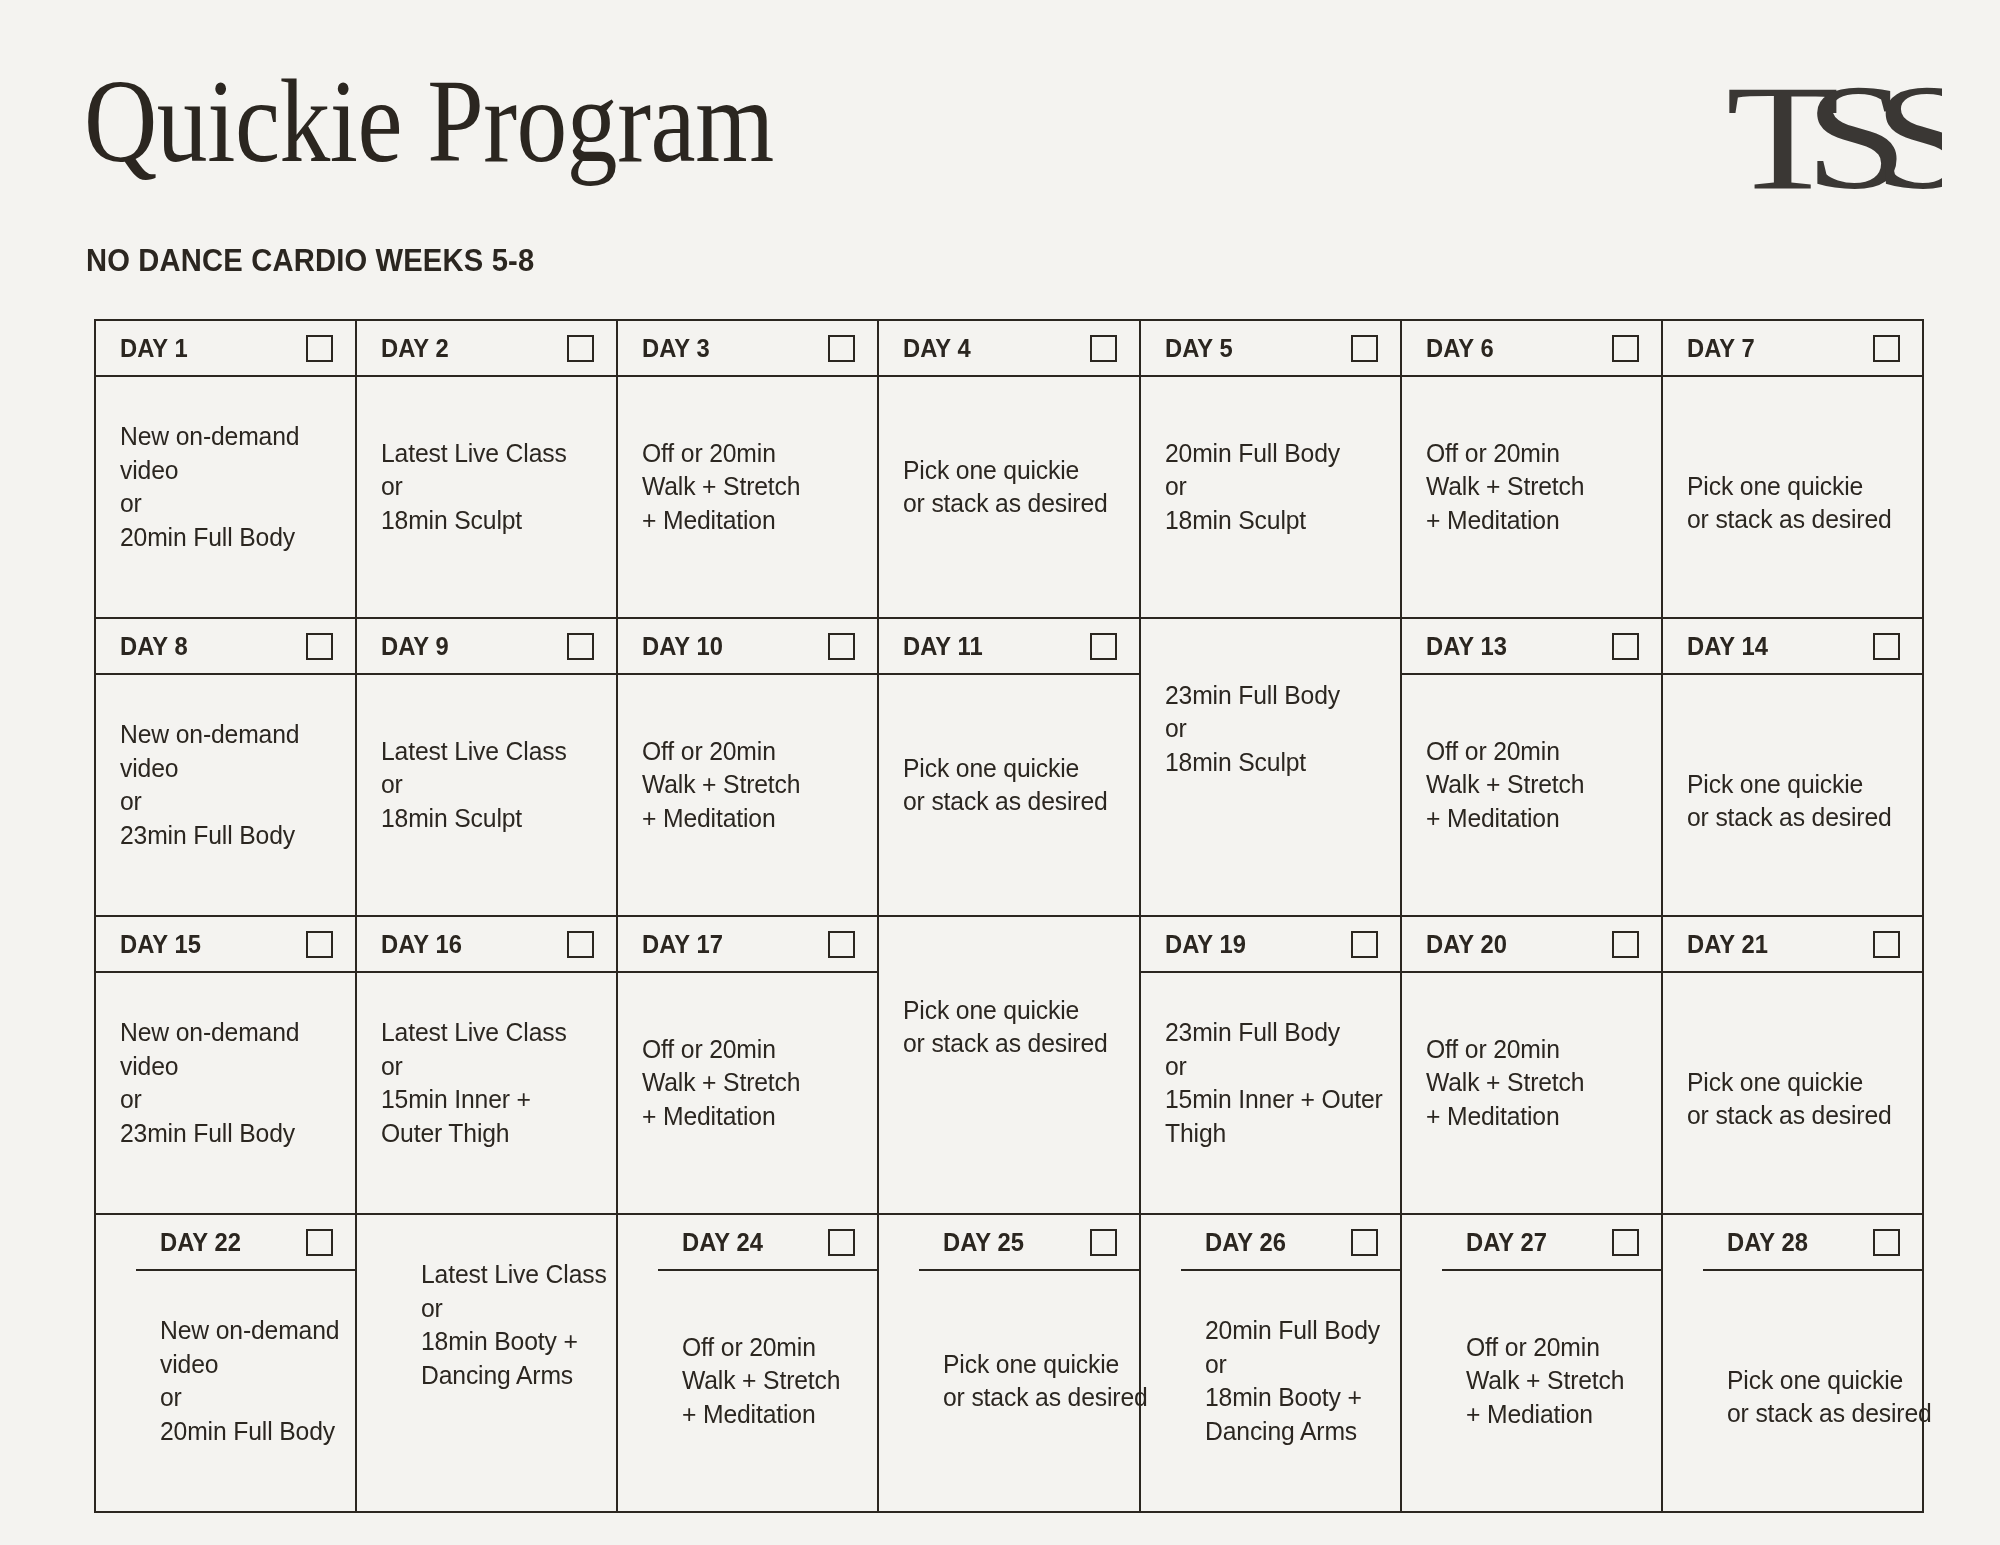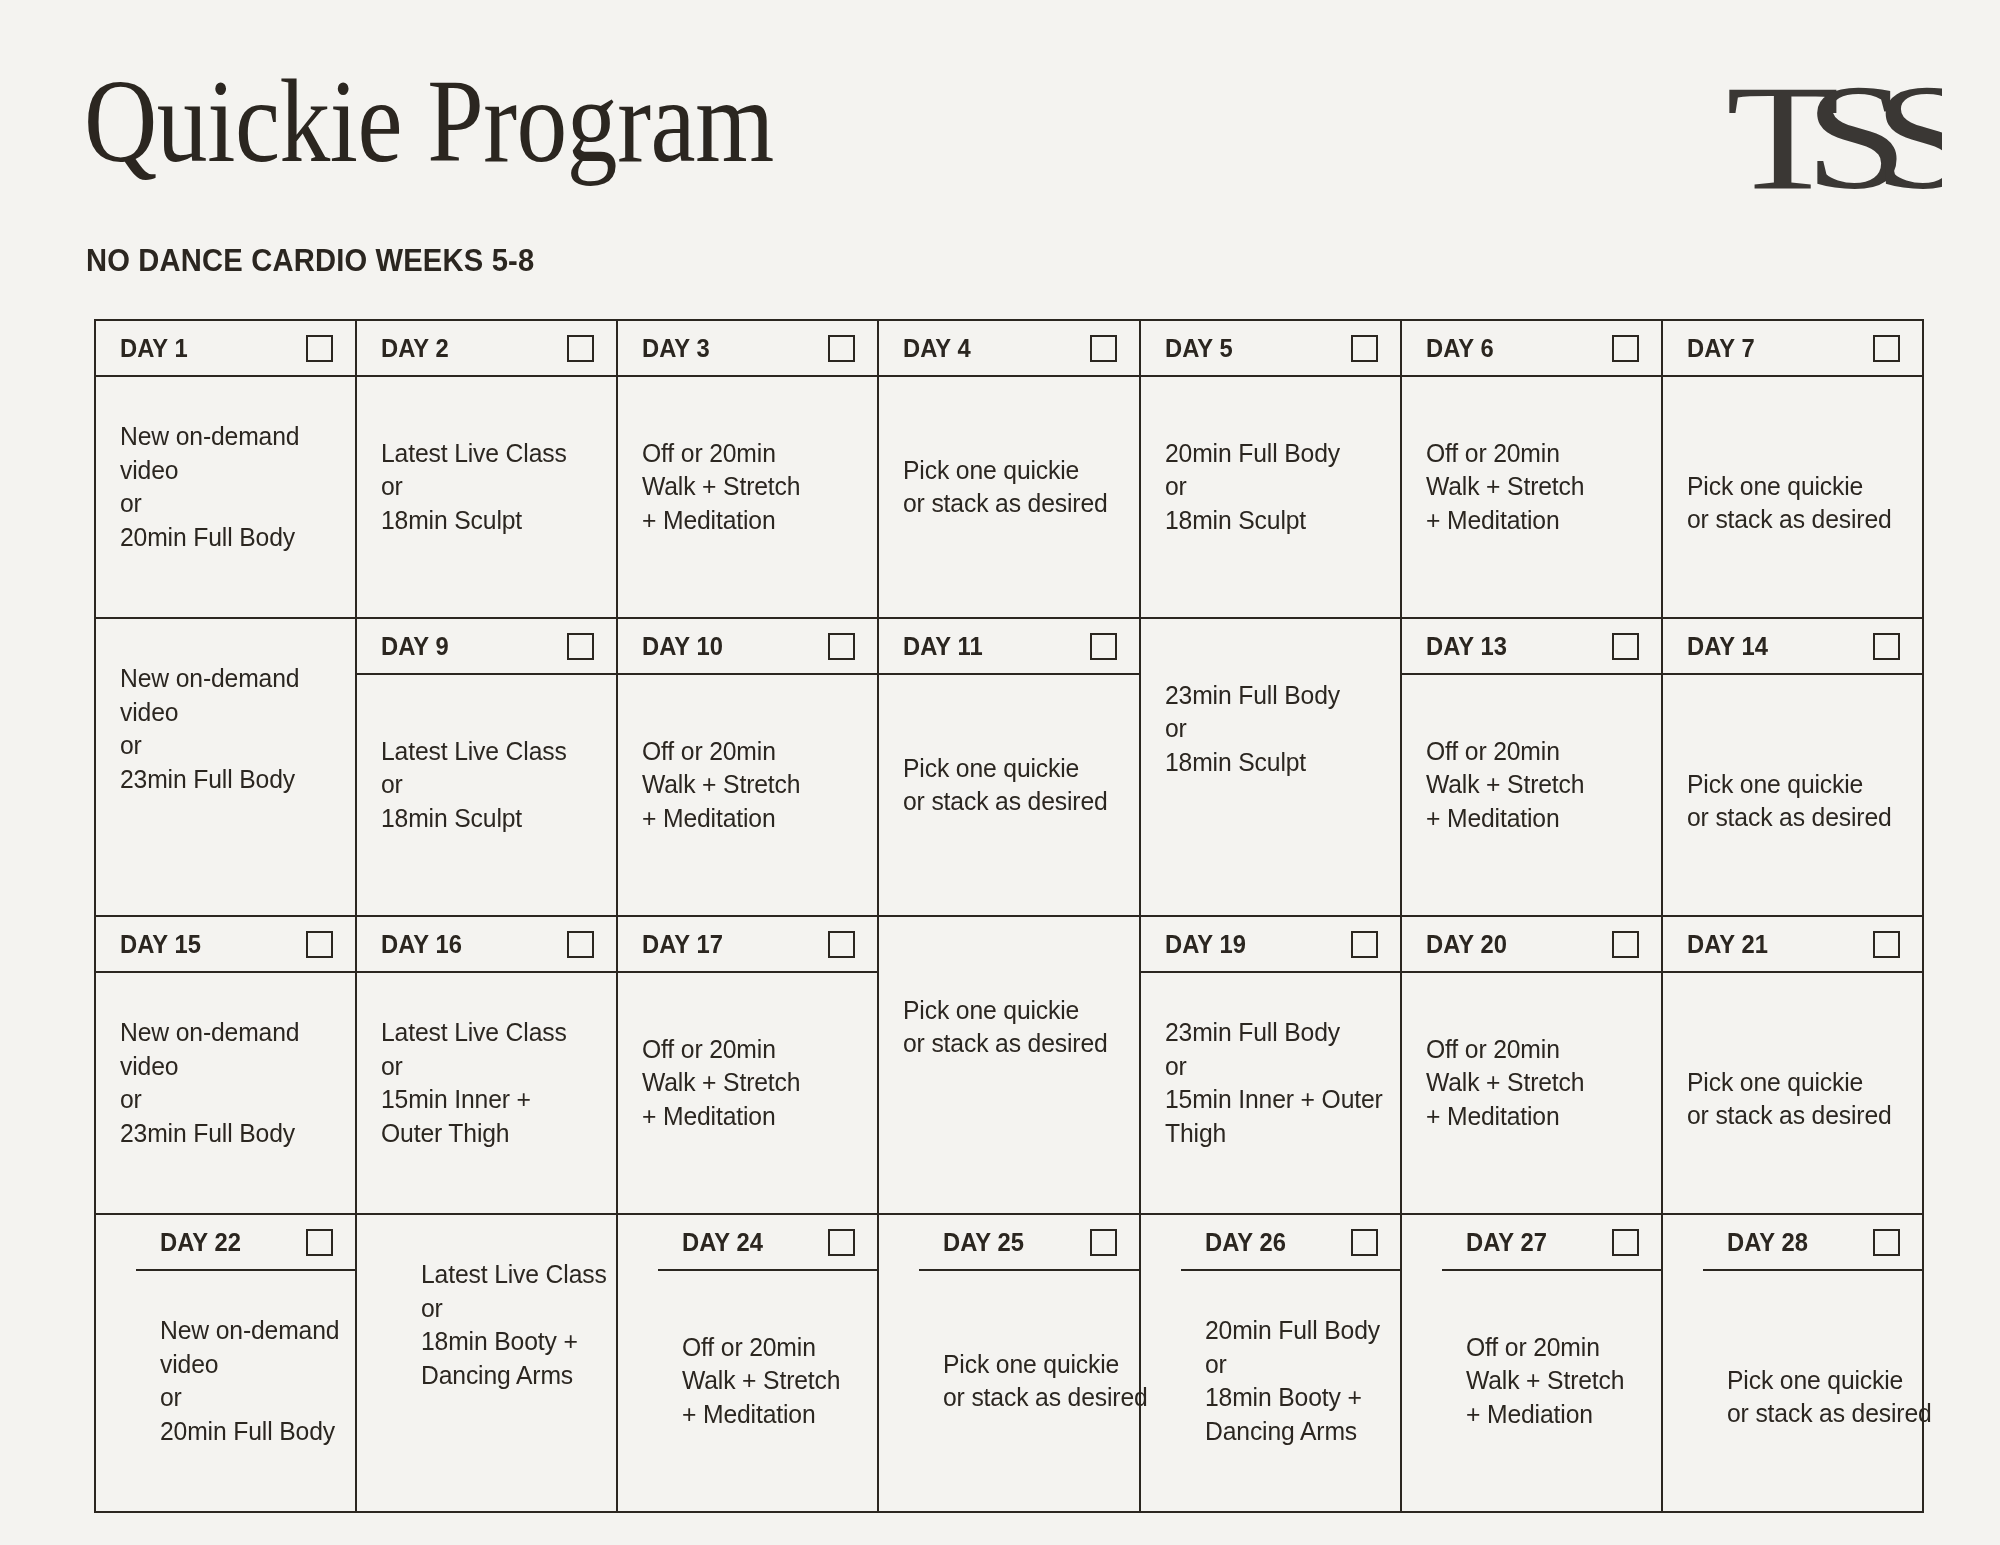--- a/index.html
+++ b/index.html
@@ -273,20 +273,24 @@
           <div class="day-body">
             <div class="body-inner">
               <div class="line">Pick one quickie</div>
               <div class="line">or stack as desired</div>
             </div>
           </div>
         </div>
       </div>
       <div class="week-row">
         <div class="day-cell">
+          <div class="day-head">
+            <span class="day-label">DAY 8</span>
+            <span class="day-checkbox" role="checkbox" aria-checked="false"></span>
+          </div>
           <div class="day-body">
             <div class="body-inner">
               <div class="line">New on-demand</div>
               <div class="line">video</div>
               <div class="line">or</div>
               <div class="line">23min Full Body</div>
             </div>
           </div>
         </div>
         <div class="day-cell">

